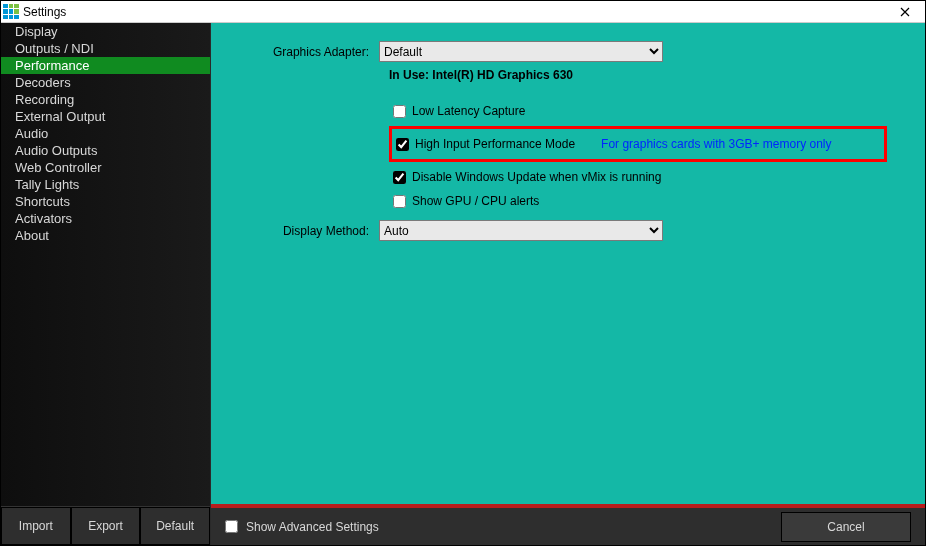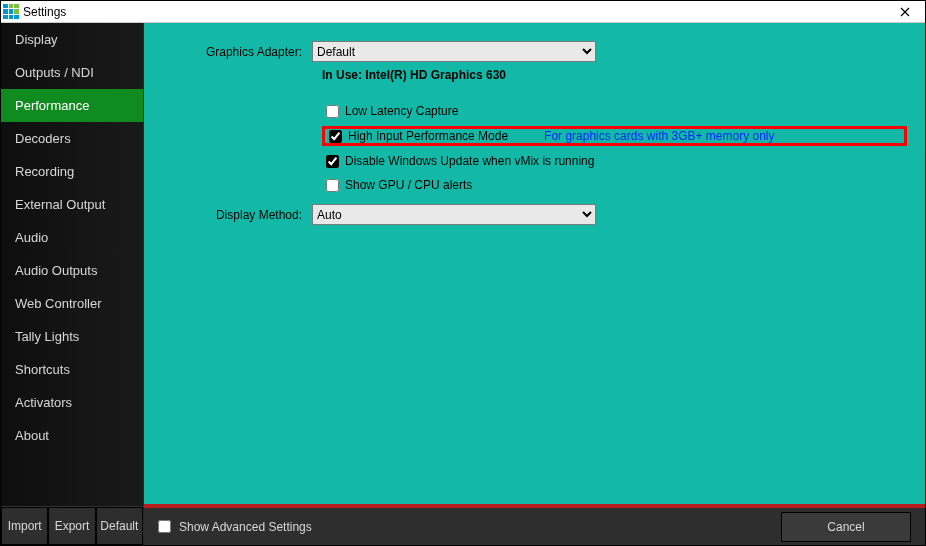--- a/index.html
+++ b/index.html
@@ -68,21 +68,21 @@
     background: linear-gradient(to right, #0e0e0e 0%, #1a1a1a 100%);
     color: #d8d8d8;
     display: flex;
     flex-direction: column;
     border-right: 1px solid #2a2a2a;
   }
   .sidebar .items {
     flex: 1;
   }
   .sidebar .item {
-    padding: 9px 14px;
+    padding: 1px 14px;
     font-size: 13px;
     cursor: pointer;
     color: #d8d8d8;
   }
   .sidebar .item.active {
     background: #108b20;
     color: #fff;
   }
   .sidebar .footer-row {
     display: flex;
@@ -142,25 +142,25 @@
     margin-left: 160px;
     margin-bottom: 6px;
     gap: 6px;
     padding: 2px 4px;
   }
   .check-row input[type=checkbox] {
     width: 13px; height:13px;
     accent-color: #000;
   }
   .check-row label { font-size: 12px; }
-  .check-row .hint { color: #0026ff; font-size:12px; margin-left: 30px; }
+  .check-row .hint { color: #0026ff; font-size:12px; margin-left: 20px; }
   .highlight-row {
     border: 3px solid #ff0000;
-    padding: 0 4px;
-    width: 585px;
+    padding: 8px 4px;
+    width: 498px;
   }
 
   .bottom-bar-right {
     background: #2e2e2e;
     height: 41px;
     display:flex;
     align-items:center;
     padding: 0 14px;
     gap: 14px;
     border-top:4px solid #b91c1c;

